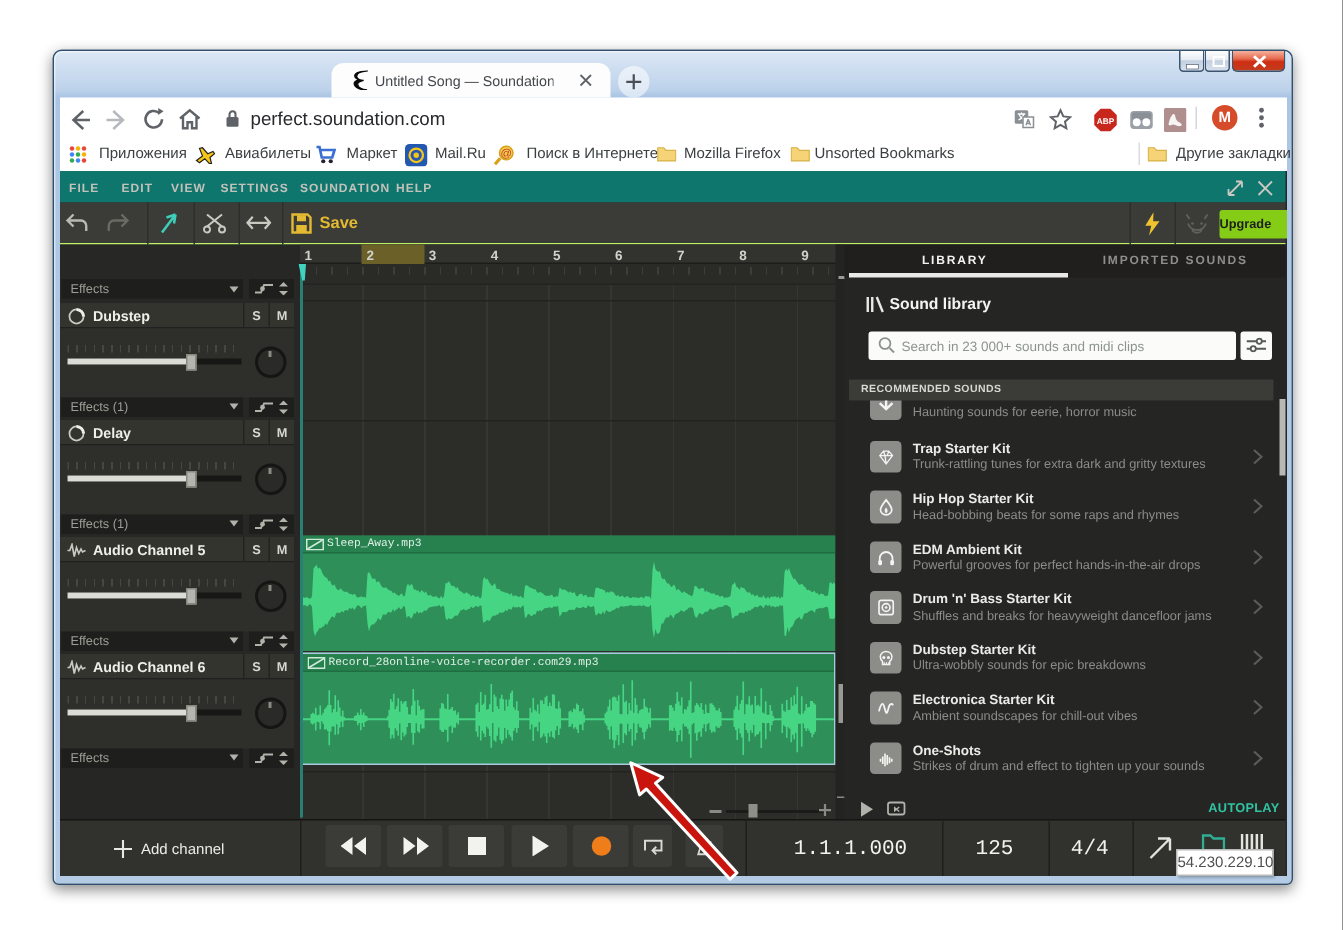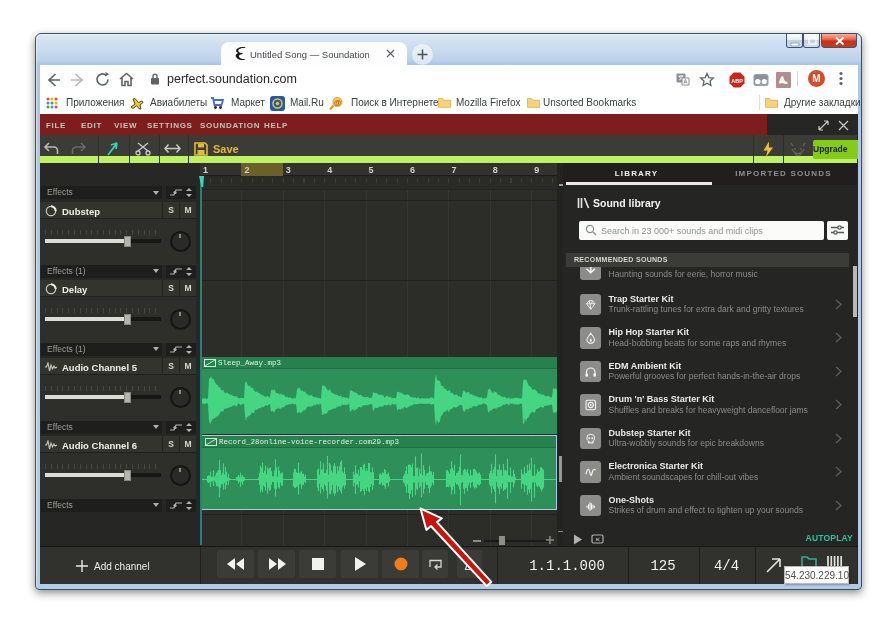--- a/index.html
+++ b/index.html
@@ -160,36 +160,36 @@
       </svg>
     <span class="abs" style="left:503px;top:5px;">Unsorted Bookmarks</span>
     <div class="abs" style="left:719px;top:3px;width:1px;height:15px;background:#dadce0;"></div>
     <svg class="abs" style="left:725px;top:5px" width="13" height="11">
         <path d="M0.5 1.5 h4 l1.5 1.8 h6.5 v7 h-12 Z" fill="#f5d376" stroke="#d8b348" stroke-width="0.8"></path>
       </svg>
     <span class="abs" style="left:744px;top:5px;white-space:nowrap;">Другие закладки</span>
   </div>
   <div id="app">
 
-    <div class="abs" style="left:0;top:0;width:727px;height:21px;background:#7f1d1d;color:#c2c2bb;font-size:8px;font-weight:bold;letter-spacing:0.7px;">
+    <div class="abs" style="left:0;top:0;width:817px;height:21px;background:#0f766e;color:#c2c2bb;font-size:8px;font-weight:bold;letter-spacing:0.7px;">
       <span class="abs" style="left:6px;top:7px;">FILE</span>
       <span class="abs" style="left:41px;top:7px;">EDIT</span>
       <span class="abs" style="left:74px;top:7px;">VIEW</span>
       <span class="abs" style="left:107px;top:7px;">SETTINGS</span>
       <span class="abs" style="left:160px;top:7px;">SOUNDATION</span>
       <span class="abs" style="left:224px;top:7px;">HELP</span>
       <svg class="abs" style="left:778px;top:6px" width="11" height="11">
           <path d="M1 10 L10 1 M1 10 v-4 M1 10 h4 M10 1 v4 M10 1 h-4" stroke="#c9c9c2" stroke-width="1.2" fill="none"></path>
         </svg>
       <svg class="abs" style="left:798px;top:6px" width="11" height="11">
           <path d="M1 1 L10 10 M10 1 L1 10" stroke="#c9c9c2" stroke-width="1.2"></path>
         </svg>
     </div>
 
-    <div class="abs" style="left:0;top:21px;width:817px;height:28px;background:#3b3b37;border-bottom:7px solid #bef264;">
+    <div class="abs" style="left:0;top:21px;width:817px;height:28px;background:#3b3b37;border-bottom:1px solid #bef264;">
       <svg class="abs" style="left:3px;top:7px" width="16" height="14" viewBox="0 0 16 14">
           <path d="M6 1 L2 5 L6 9 M2 5 H11 A3.5 3.5 0 0 1 14.5 8.5 V12" stroke="#b9b9b2" stroke-width="1.6" fill="none"></path>
         </svg>
       <svg class="abs" style="left:31px;top:7px" width="16" height="14" viewBox="0 0 16 14">
           <path d="M10 1 L14 5 L10 9 M14 5 H5 A3.5 3.5 0 0 0 1.5 8.5 V12" stroke="#6b6b64" stroke-width="1.6" fill="none"></path>
         </svg>
       <div class="abs" style="left:58px;top:0;width:1px;height:28px;background:#2e2e2b;"></div>
       <svg class="abs" style="left:65px;top:6px" width="15" height="16" viewBox="0 0 15 16">
           <path d="M3 14 L12 2 M12 2 L11 8 M12 2 L6 4" stroke="#3ecfba" stroke-width="1.7" fill="none"></path>
         </svg>

